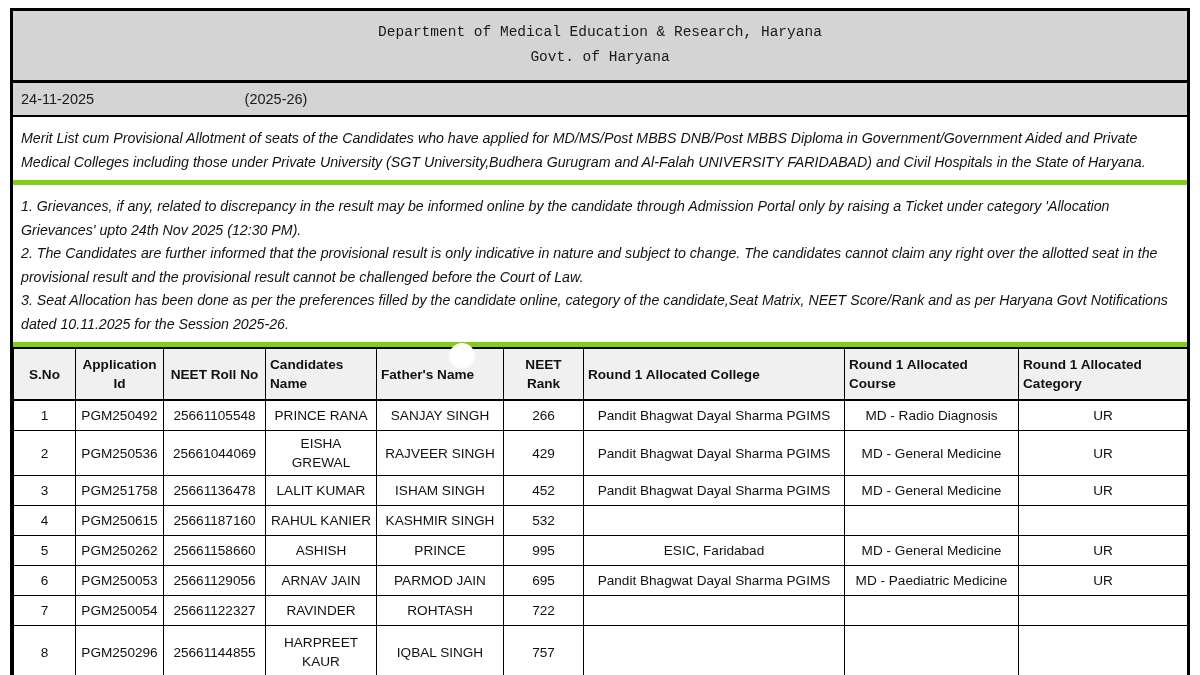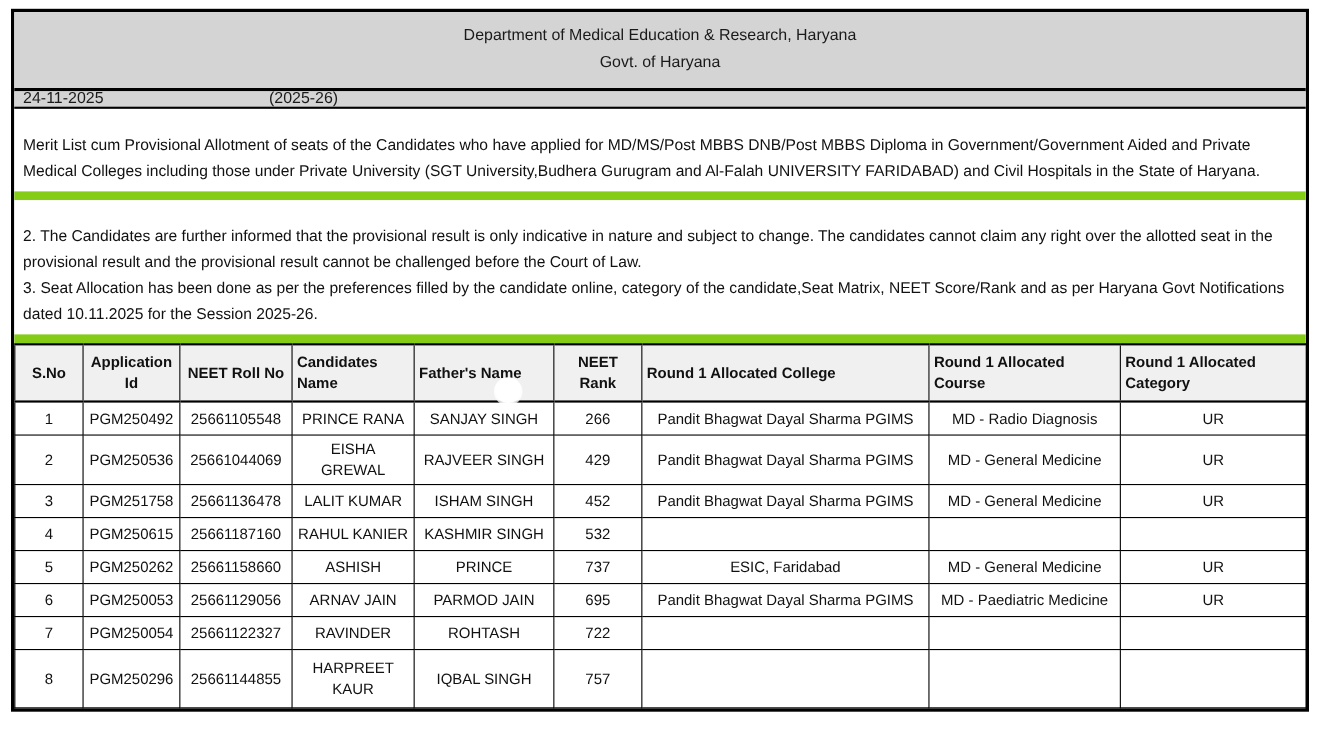--- a/index.html
+++ b/index.html
@@ -25,48 +25,50 @@
     border: 3px solid #000000;
     background: #ffffff;
   }
 
   
   .masthead {
     background: #d4d4d4;
     text-align: center;
     padding: 9px 6px 10px 6px;
     border-bottom: 3px solid #000000;
+    font-family: Liberation Mono, monospace;
   }
   .masthead-line {
     font-size: 14.5px;
     line-height: 25px;
     color: #1a1a1a;
   }
 
   
   .titlebar {
     background: #d4d4d4;
     border-bottom: 2px solid #000000;
     display: flex;
     align-items: center;
-    height: 16px;
+    height: 34px;
     padding: 0 8px;
     box-sizing: border-box;
     font-size: 14.5px;
     color: #1a1a1a;
   }
   .titlebar-left  { flex: 0 0 170px; text-align: left; }
   .titlebar-mid   { flex: 1 1 auto; text-align: center; }
   .titlebar-right { flex: 0 0 170px; text-align: center; }
 
   
   .block {
-    padding: 22px 8px 6px 8px;
-    border-bottom: 8px solid #84cc16;
+    padding: 10px 8px 6px 8px;
+    border-bottom: 5px solid #84cc16;
     background: #ffffff;
+    font-style: italic;
   }
   .block p {
     margin: 0;
     font-size: 14.2px;
     line-height: 23.5px;
     color: #111111;
     text-align: left;
   }
 
   
@@ -141,20 +143,21 @@
   <div class="titlebar">
     <div class="titlebar-left">24-11-2025</div>
     <div class="titlebar-right">(2025-26)</div>
   </div>
 
   <div class="block">
     <p>Merit List cum Provisional Allotment of seats of the Candidates who have applied for MD/MS/Post MBBS DNB/Post MBBS Diploma in Government/Government Aided and Private Medical Colleges including those under Private University (SGT University,Budhera Gurugram and Al-Falah UNIVERSITY FARIDABAD) and Civil Hospitals in the State of Haryana.</p>
   </div>
 
   <div class="block">
+    <p>1. Grievances, if any, related to discrepancy in the result may be informed online by the candidate through Admission Portal only by raising a Ticket under category 'Allocation Grievances' upto 24th Nov 2025 (12:30 PM).</p>
     <p>2. The Candidates are further informed that the provisional result is only indicative in nature and subject to change. The candidates cannot claim any right over the allotted seat in the provisional result and the provisional result cannot be challenged before the Court of Law.</p>
     <p>3. Seat Allocation has been done as per the preferences filled by the candidate online, category of the candidate,Seat Matrix, NEET Score/Rank and as per Haryana Govt Notifications dated 10.11.2025 for the Session 2025-26.</p>
   </div>
 
   <table class="merit">
     <colgroup>
       <col class="c-sno">
         <col class="c-appid">
         <col class="c-roll">
       <col class="c-cand">
@@ -221,21 +224,21 @@
           <td class="c-center"></td>
           <td class="c-center"></td>
           <td class="c-center"></td>
         </tr>
         <tr class="datarow">
           <td class="c-center">5</td>
           <td class="c-center">PGM250262</td>
           <td class="c-center">25661158660</td>
           <td class="c-center">ASHISH</td>
           <td class="c-center">PRINCE</td>
-          <td class="c-center">737</td>
+          <td class="c-center">995</td>
           <td class="c-center">ESIC, Faridabad</td>
           <td class="c-center">MD - General Medicine</td>
           <td class="c-center">UR</td>
         </tr>
         <tr class="datarow">
           <td class="c-center">6</td>
           <td class="c-center">PGM250053</td>
           <td class="c-center">25661129056</td>
           <td class="c-center">ARNAV JAIN</td>
           <td class="c-center">PARMOD JAIN</td>

